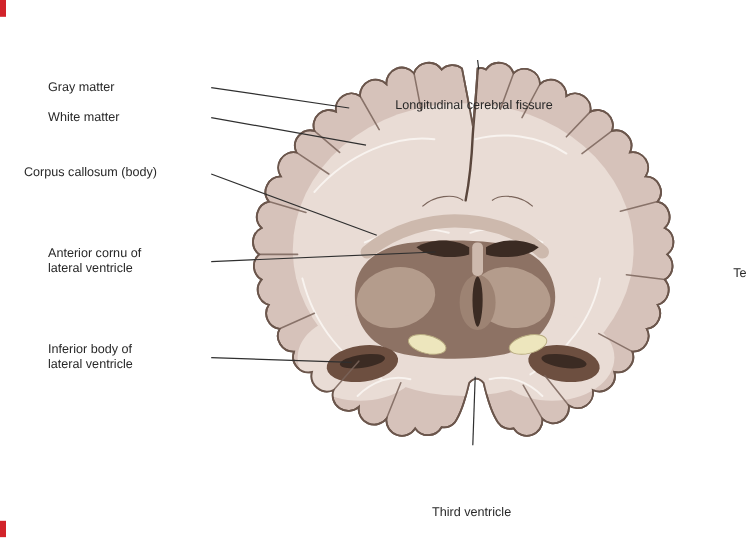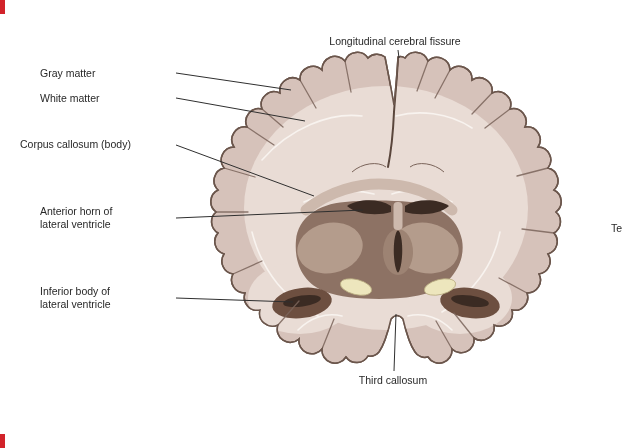--- a/index.html
+++ b/index.html
@@ -11,21 +11,21 @@
     font-family:"Liberation Sans", sans-serif;
   }
   .label{
     position:absolute;
     font-size:10.5px;
     line-height:13px;
     color:#282828;
     white-space:nowrap;
   }
   .label.r{}
-  .label.c{text-align:center;}
+  .label.c{text-align:center;margin-top:47px;}
   .label span{display:block;}
   .page-marker{
     position:absolute;
     left:0;width:5px;height:14px;
   }
   svg{position:absolute;left:0;top:0;}
 </style>
 </head>
 <body>
 
@@ -97,26 +97,26 @@
 
   <div class="label c" style="left:280px;top:35px;width:230px;">Longitudinal cerebral fissure</div>
 
   <div class="label r" style="left:40px;top:67px;width:132px;">Gray matter</div>
 
   <div class="label r" style="left:20px;top:138px;width:152px;">Corpus callosum (body)</div>
 
   <div class="label r" style="left:40px;top:92px;width:132px;">White matter</div>
 
   <div class="label r" style="left:40px;top:205px;width:132px;">
-    <span>Anterior horn of</span>
+    <span>Anterior cornu of</span>
     <span>lateral ventricle</span>
   </div>
 
   <div class="label r" style="left:40px;top:285px;width:132px;">
     <span>Inferior body of</span>
     <span>lateral ventricle</span>
   </div>
 
-  <div class="label c" style="left:313px;top:374px;width:160px;">Third callosum</div>
+  <div class="label c" style="left:313px;top:374px;width:160px;">Third ventricle</div>
 
   <div class="label" style="left:611px;top:222px;width:20px;">Te</div>
 
 </div>
 
 </body></html>

